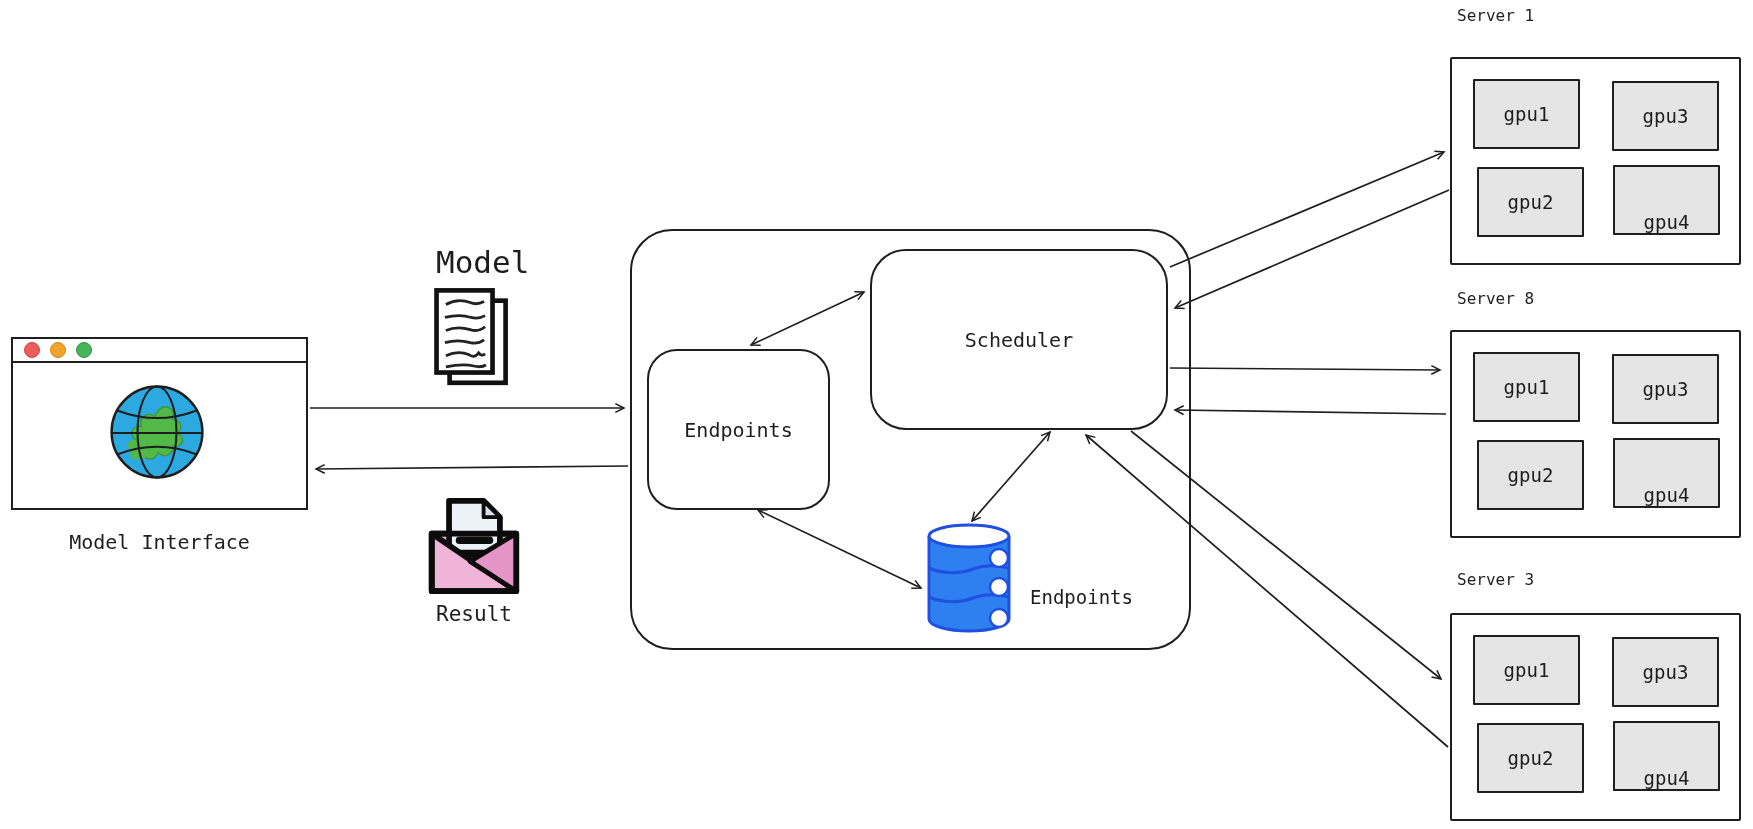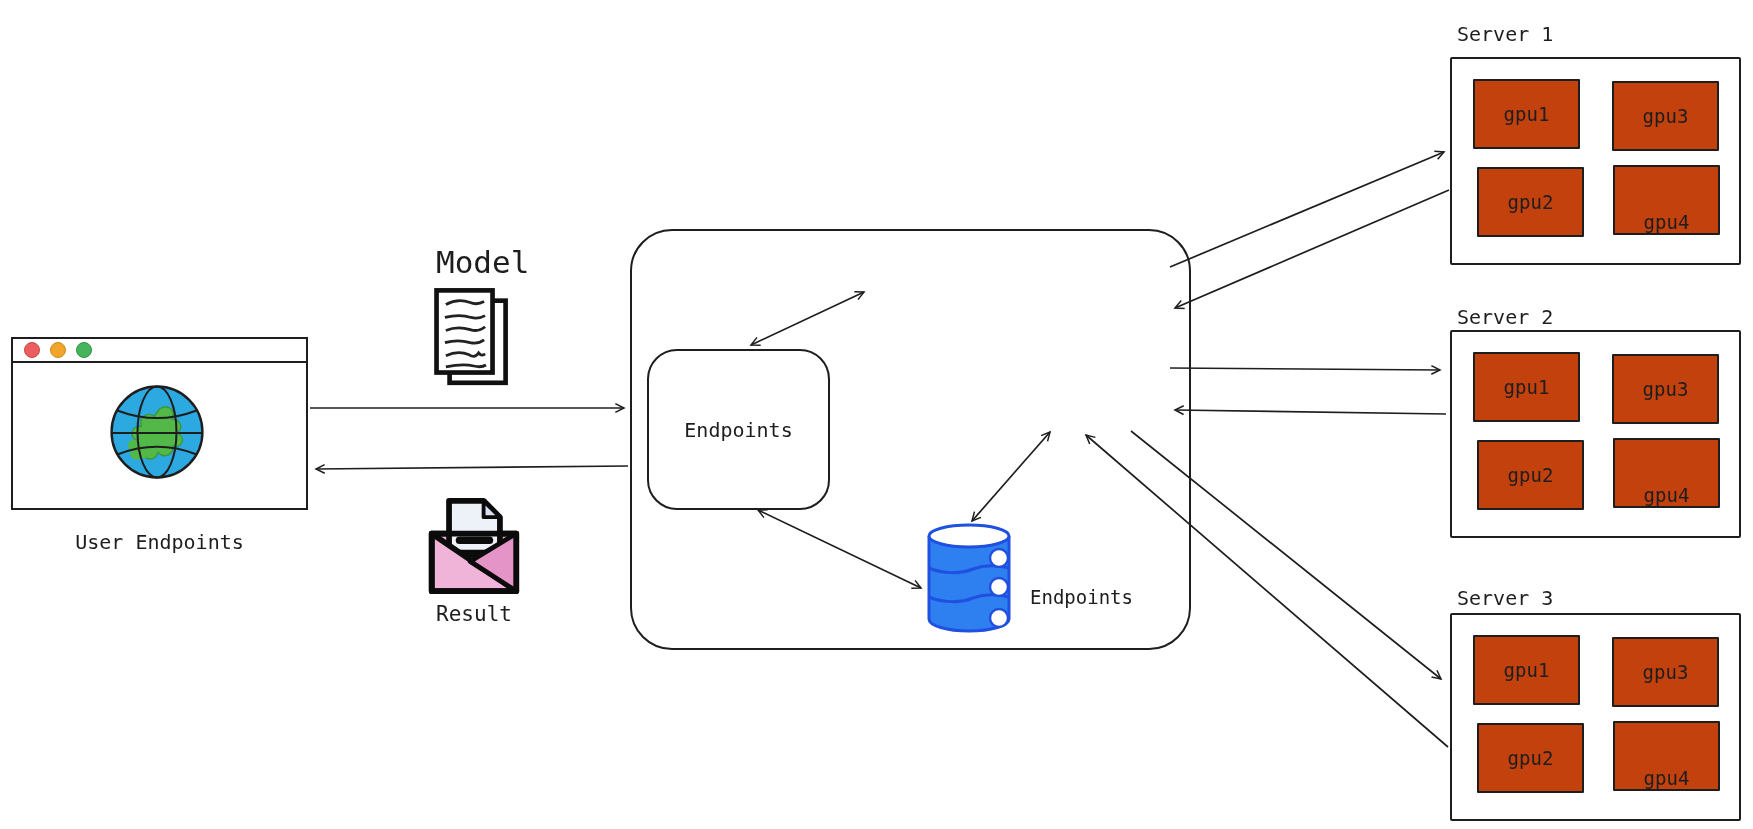--- a/index.html
+++ b/index.html
@@ -23,23 +23,23 @@
   .ui-label{left:11px;top:530px;width:297px;text-align:center;font-size:20px;}
   
   .model-label{left:436px;top:244px;font-size:31px;}
   .result-label{left:424px;top:602px;width:100px;text-align:center;font-size:21px;}
   
   .container-box{left:630px;top:229px;width:561px;height:421px;border-radius:42px;background:transparent;z-index:1;}
   .endpoints-box{left:647px;top:349px;width:183px;height:161px;border-radius:30px;font-size:20px;z-index:2;}
   .scheduler-box{left:870px;top:249px;width:298px;height:181px;border-radius:36px;font-size:20px;z-index:2;}
   .database-label{left:1030px;top:586px;font-size:19px;}
   
-  .server-label{font-size:20px;margin-top:16px;}
+  .server-label{font-size:16px;}
   .server-box{width:291px;height:208px;border-radius:2px;z-index:2;}
-  .gpu{position:absolute;box-sizing:border-box;width:107px;height:70px;border:2.2px solid #1e1e1e;background:#c2410c;
+  .gpu{position:absolute;box-sizing:border-box;width:107px;height:70px;border:2.2px solid #1e1e1e;background:#e5e5e5;
        display:flex;align-items:center;justify-content:center;font-size:19px;border-radius:1px;}
   .gpu.tl{left:21px;top:20px;}
   .gpu.tr{left:160px;top:22px;}
   .gpu.bl{left:25px;top:108px;}
   .gpu.br{left:161px;top:106px;align-items:flex-end;}
   .icon-svg{position:absolute;z-index:2;}
   .arrow-layer{position:absolute;left:0;top:0;width:1753px;height:829px;z-index:4;pointer-events:none;}
 </style>
 </head>
 <body>
@@ -62,21 +62,21 @@
     <circle cx="55" cy="55" r="49" fill="#2da9e1" stroke="#1e1e1e" stroke-width="2.6"></circle>
     <g clip-path="url(#globeClip)">
       <path d="M58,30 c9,-6 18,2 13,11 c9,0 13,9 6,15 c10,5 5,17 -5,14 c1,10 -10,14 -16,7 c-3,10 -15,9 -16,0 c-10,3 -15,-7 -7,-13 c-9,-5 -5,-16 5,-15 c-3,-10 7,-16 14,-11 z" fill="#52b948" stroke="#3d9638" stroke-width="1.5"></path>
       <path d="M34,64 c-9,-3 -14,6 -7,11 c-4,7 5,13 11,8 c7,2 11,-7 4,-11 z" fill="#52b948"></path>
     </g>
     <line x1="6" y1="56" x2="104" y2="56" stroke="#1e1e1e" stroke-width="2.2"></line>
     <ellipse cx="55" cy="55" rx="21" ry="49" fill="none" stroke="#1e1e1e" stroke-width="2.2"></ellipse>
     <path d="M13,32 Q55,48 97,32" fill="none" stroke="#1e1e1e" stroke-width="2.2"></path>
     <path d="M13,79 Q55,63 97,79" fill="none" stroke="#1e1e1e" stroke-width="2.2"></path>
   </svg>
-  <div class="lbl ui-label">User Endpoints</div>
+  <div class="lbl ui-label">Model Interface</div>
 
   <div class="lbl model-label">Model</div>
   <svg class="icon-svg" style="left:430px;top:284px" width="84" height="108" viewBox="0 0 90 112">
     <rect x="21" y="16" width="60" height="88" fill="#ffffff" stroke="#111" stroke-width="5"></rect>
     <rect x="7" y="5" width="60" height="88" fill="#ffffff" stroke="#111" stroke-width="5"></rect>
     <path d="M17,20 q13,-7 26,-2 q7,3 15,-1" fill="none" stroke="#222" stroke-width="3"></path>
     <path d="M16,34 q16,-4 28,0 q8,2 15,-2" fill="none" stroke="#222" stroke-width="3"></path>
     <path d="M17,48 q12,-5 26,-1 q9,3 16,-3" fill="none" stroke="#222" stroke-width="3"></path>
     <path d="M16,61 q14,-4 27,0 q8,2 15,-3" fill="none" stroke="#222" stroke-width="3"></path>
     <path d="M17,75 q13,-6 25,-1 q6,4 10,-2 q3,4 7,1" fill="none" stroke="#222" stroke-width="3"></path>
@@ -92,20 +92,23 @@
     <path d="M6,40 L94,100 L6,100 Z" fill="#f0b4d8" stroke="#0b0b0b" stroke-width="6" stroke-linejoin="round"></path>
     <path d="M94,40 L94,100 L46,69 Z" fill="#e494c6" stroke="#0b0b0b" stroke-width="5" stroke-linejoin="round"></path>
     <rect x="6" y="40" width="88" height="60" fill="none" stroke="#0b0b0b" stroke-width="6" stroke-linejoin="round"></rect>
   </svg>
   <div class="lbl result-label">Result</div>
 
   <div class="box container-box"></div>
   <div class="box endpoints-box">
     <span>Endpoints</span>
   </div>
+  <div class="box scheduler-box">
+    <span>Scheduler</span>
+  </div>
 
   <svg class="icon-svg" style="left:923px;top:522px" width="92" height="112" viewBox="0 0 92 112">
     <path d="M6,14 L6,97 A40,12 0 0 0 86,97 L86,14" fill="#2e7ff0" stroke="#2050e0" stroke-width="3" stroke-linejoin="round"></path>
     <ellipse cx="46" cy="14" rx="40" ry="11" fill="#ffffff" stroke="#2050e0" stroke-width="3"></ellipse>
     <path d="M6,46 C20,52 38,52 50,47 C64,42 76,44 86,46" fill="none" stroke="#2050e0" stroke-width="3"></path>
     <path d="M6,75 C20,81 38,81 50,76 C64,71 76,73 86,75" fill="none" stroke="#2050e0" stroke-width="3"></path>
     <circle cx="76" cy="36" r="9" fill="#ffffff" stroke="#2050e0" stroke-width="2.4"></circle>
     <circle cx="76" cy="65" r="9" fill="#ffffff" stroke="#2050e0" stroke-width="2.4"></circle>
     <circle cx="76" cy="96" r="9" fill="#ffffff" stroke="#2050e0" stroke-width="2.4"></circle>
   </svg>
@@ -120,21 +123,21 @@
         <span>gpu3</span>
       </div>
     <div class="gpu bl">
         <span>gpu2</span>
       </div>
     <div class="gpu br">
         <span>gpu4</span>
       </div>
   </div>
 
-  <div class="lbl server-label" style="left:1457px;top:289px">Server 2</div>
+  <div class="lbl server-label" style="left:1457px;top:289px">Server 8</div>
   <div class="box server-box" style="left:1450px;top:330px">
     <div class="gpu tl">
         <span>gpu1</span>
       </div>
     <div class="gpu tr">
         <span>gpu3</span>
       </div>
     <div class="gpu bl">
         <span>gpu2</span>
       </div>

